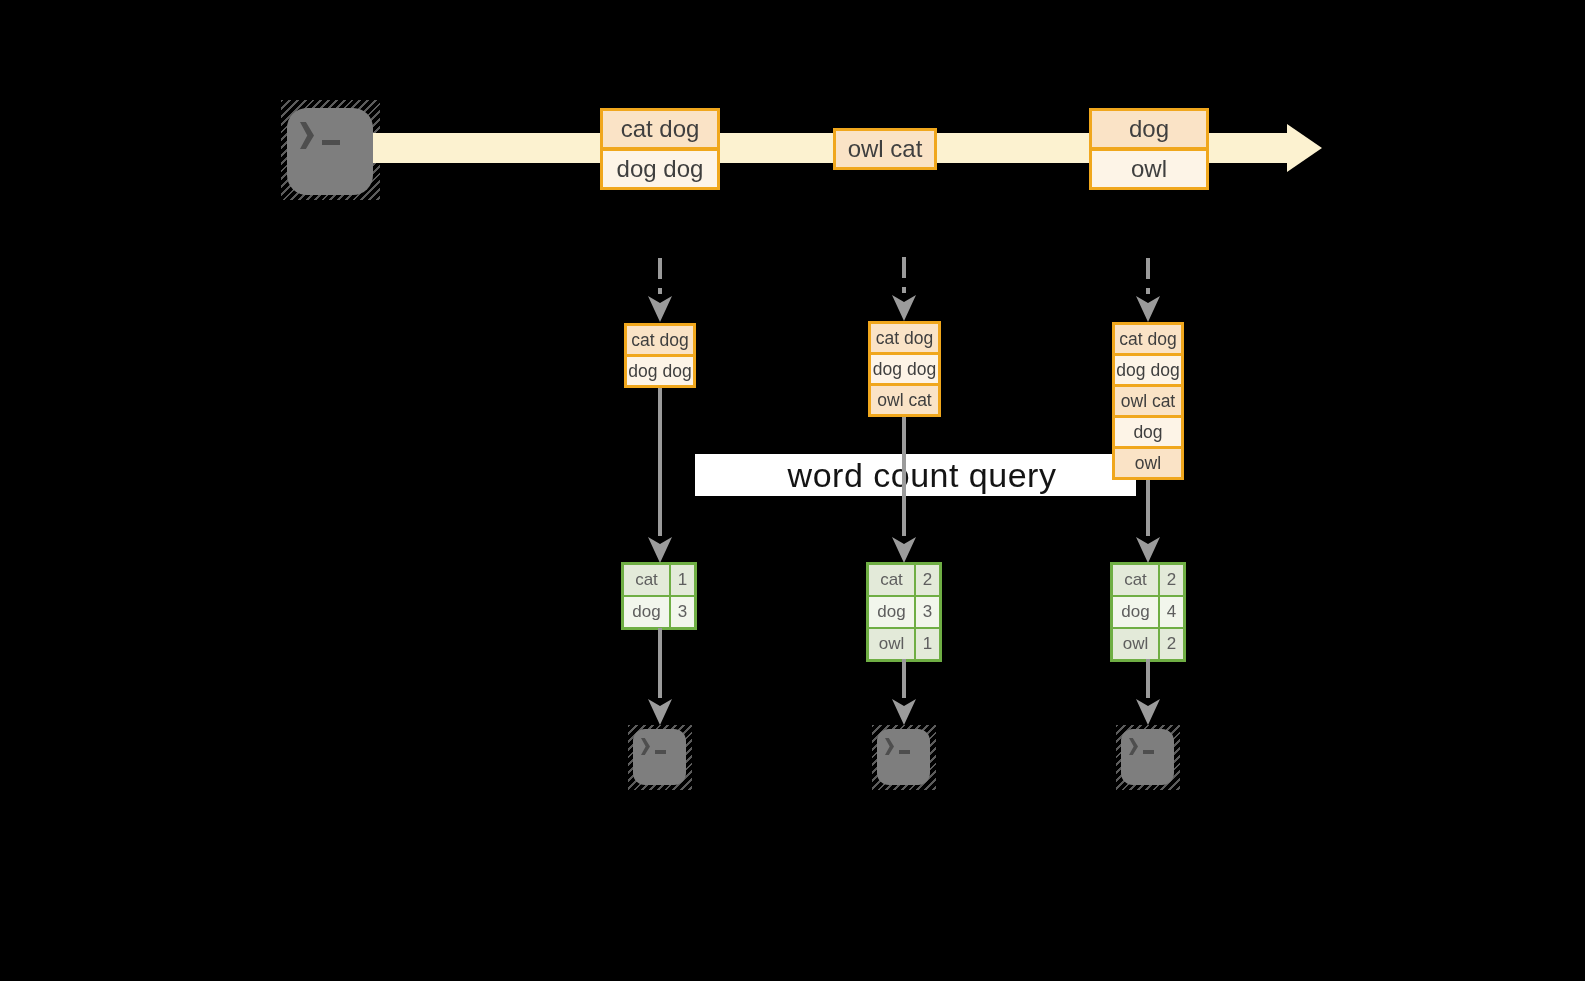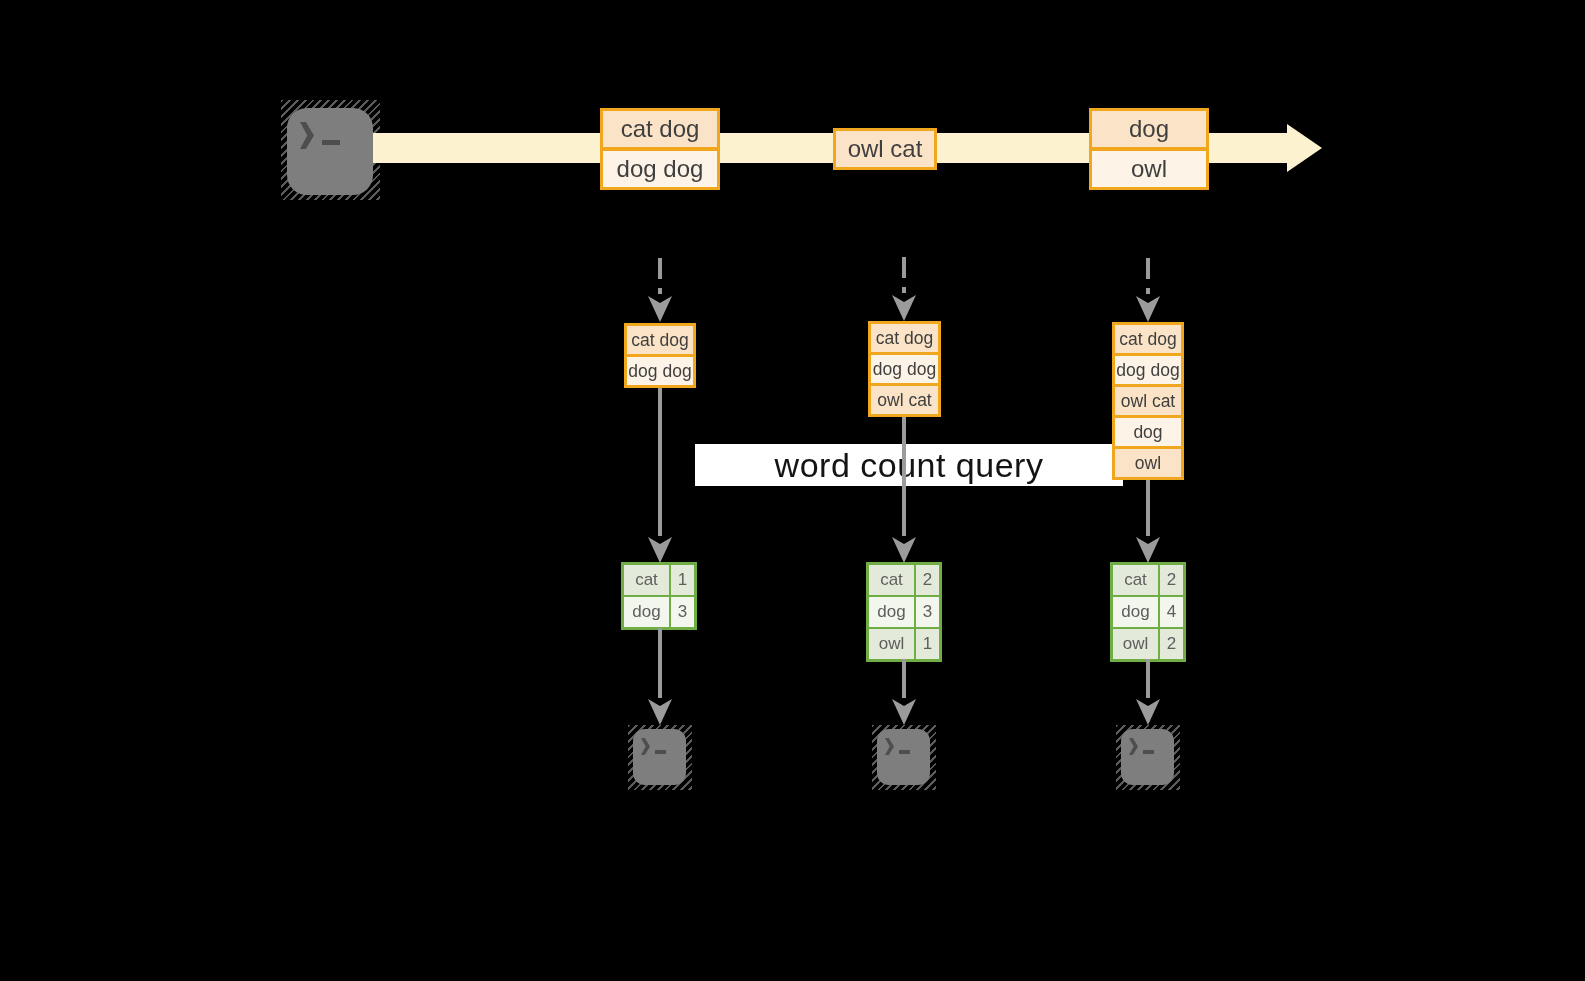--- a/index.html
+++ b/index.html
@@ -112,21 +112,21 @@
   </svg>
   <svg class="arr" style="left:891px;top:257px;" width="26" height="64" viewBox="0 0 26 64">
     <line class="shaft dashed" x1="13" y1="0" x2="13" y2="36"></line>
     <path class="head" d="M1 38 L13 64 L25 38 L13 45 Z"></path>
   </svg>
   <svg class="arr" style="left:1135px;top:258px;" width="26" height="64" viewBox="0 0 26 64">
     <line class="shaft dashed" x1="13" y1="0" x2="13" y2="36"></line>
     <path class="head" d="M1 38 L13 64 L25 38 L13 45 Z"></path>
   </svg>
 
-  <div class="banner" style="left:695px;top:444px;width:428px;height:42px;">
+  <div class="banner" style="left:695px;top:454px;width:428px;height:42px;padding-left:13px;">
     <span>word count query</span>
   </div>
 
   <div class="obox-group stack" style="left:624px;top:323px;width:72px;">
     <div class="obox">
       <span>cat dog</span>
       </div>
     <div class="obox">
       <span>dog dog</span>
       </div>

